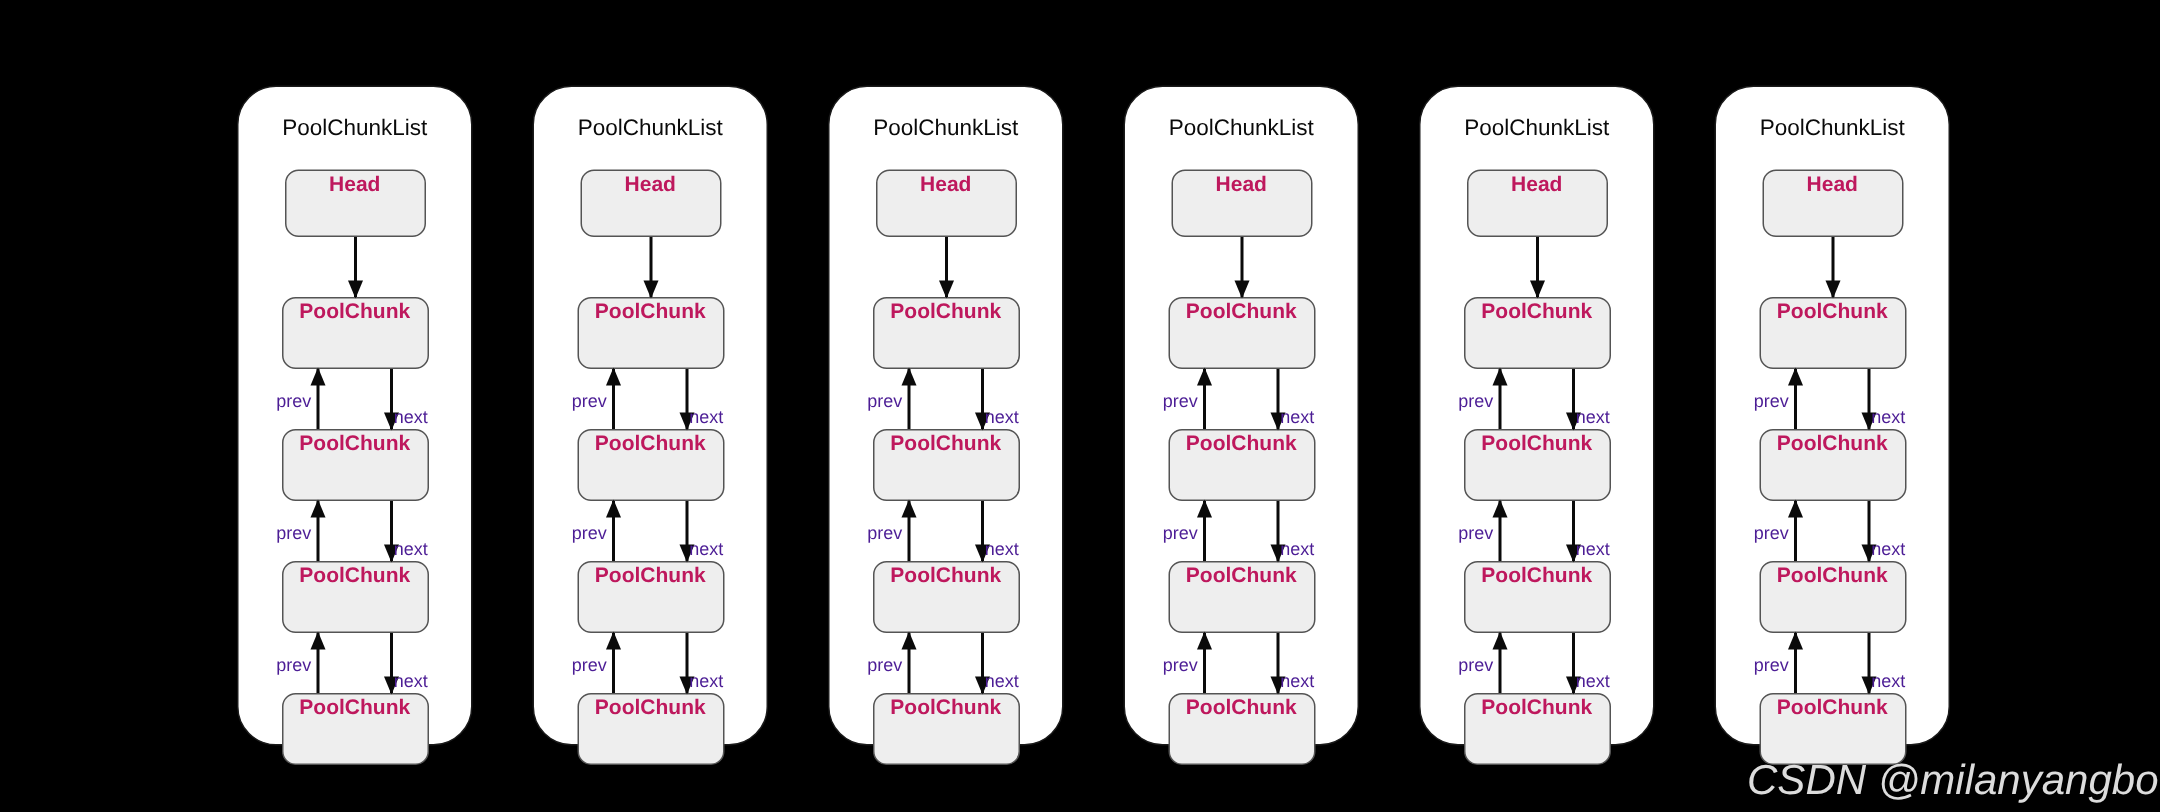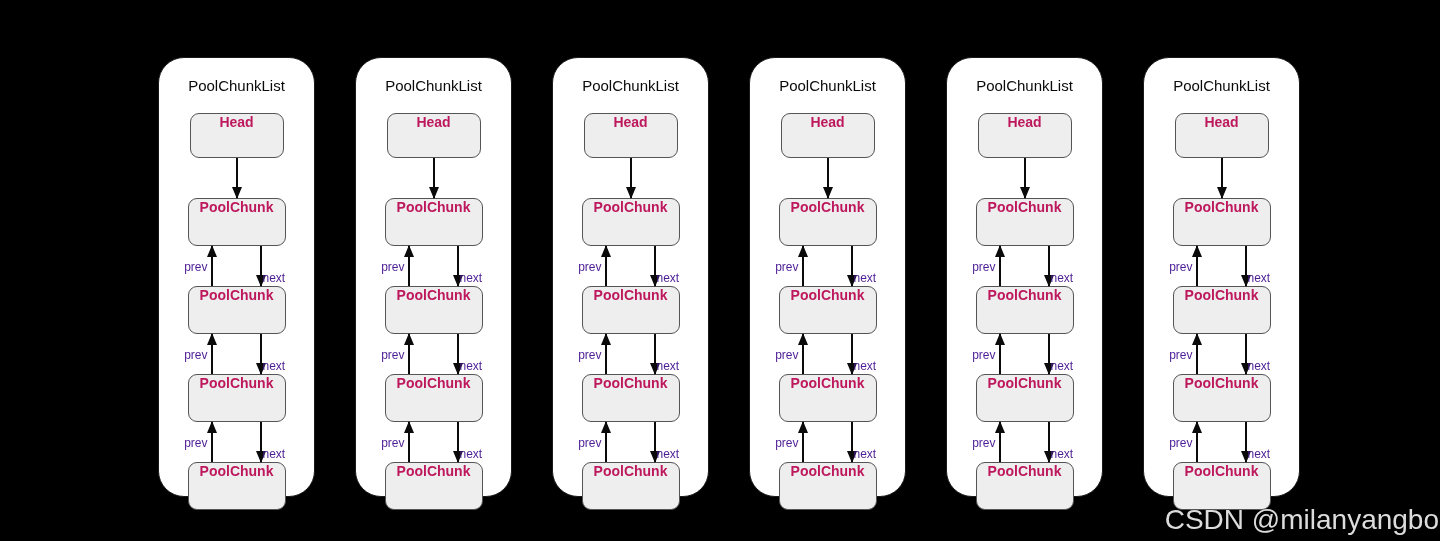--- a/index.html
+++ b/index.html
@@ -94,20 +94,21 @@
   .lbl.prev { right: calc(50% + 29px); top: 14px; }
   .lbl.next { left: calc(50% + 26px); top: 25px; }
 
   .watermark {
     position: absolute;
     right: 1px; bottom: 5px;
     font-size: 28px;
     line-height: 32px;
     color: #dcdcdc;
     white-space: nowrap;
+    font-style: italic;
   }
 </style>
 </head>
 <body>
 
 <div class="panels-row">
   <section class="panel">
     <h2 class="panel-title">PoolChunkList</h2>
 
     <div class="node head">

